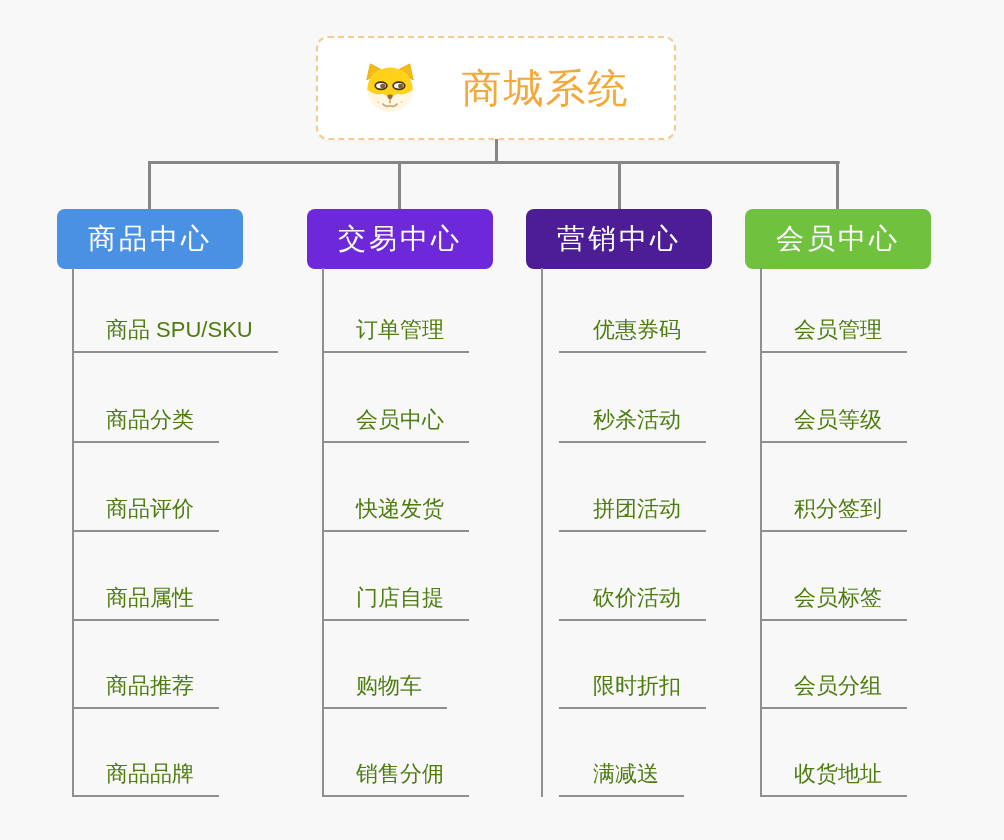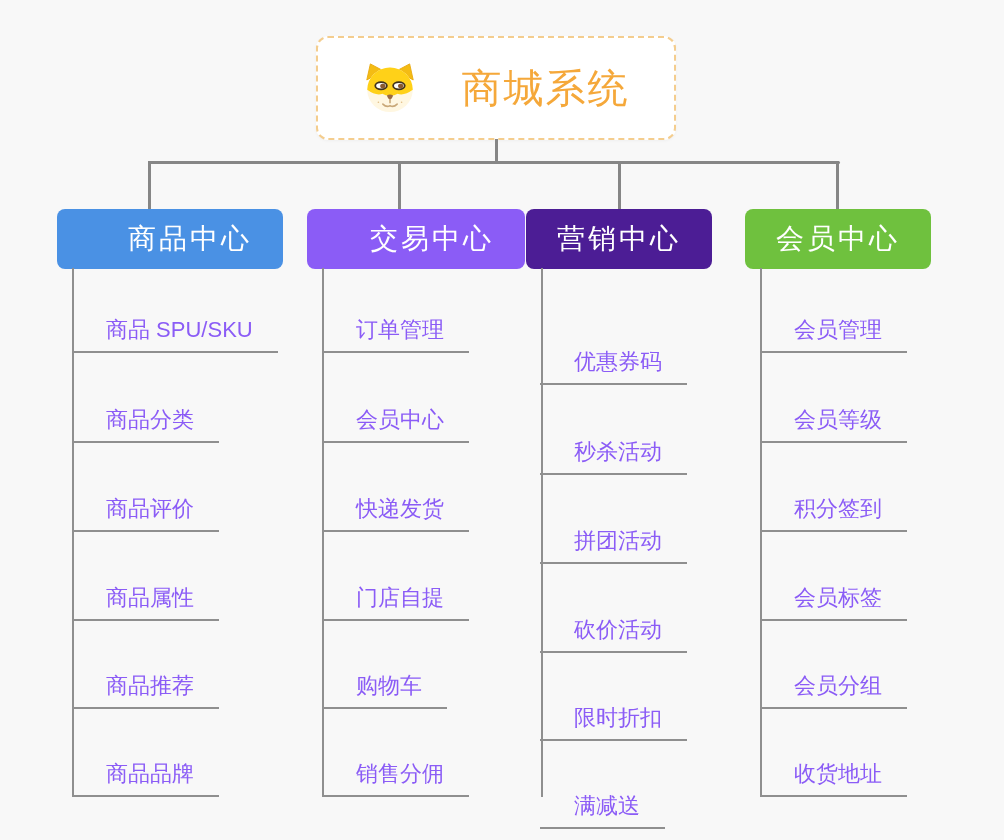--- a/index.html
+++ b/index.html
@@ -38,39 +38,39 @@
   .stub{top:161px;width:3px;height:49px;}
   .stub0{left:148px;} .stub1{left:398px;} .stub2{left:618px;} .stub3{left:836px;}
   
   .hdr{
     position:absolute;top:209px;width:186px;height:60px;
     border-radius:8px;
     display:flex;align-items:center;justify-content:center;
     color:#ffffff;font-size:28px;letter-spacing:3px;
     cursor:pointer;
   }
-  .h0{left:57px;padding-left:40px;} .h1{left:307px;} .h2{left:526px;} .h3{left:745px;}
+  .h0{left:57px;} .h1{left:307px;} .h2{left:526px;} .h3{left:745px;}
   
   .spine{
     position:absolute;top:268px;width:2px;height:529px;background:#8f8f8f;
   }
   .s0{left:72px;} .s1{left:322px;} .s2{left:541px;} .s3{left:760px;}
   
   .leaf{
     position:absolute;
     height:42px;box-sizing:border-box;
     border-bottom:2px solid #8f8f8f;
     display:flex;align-items:flex-end;
     padding:0 25px 6px 34px;
-    font-size:22px;color:#8b5cf6;
+    font-size:22px;color:#4d7c0f;
     white-space:nowrap;
     width:max-content;
     cursor:pointer;
   }
-  .c0{left:72px;} .c1{left:322px;} .c2{left:540px;margin-top:32px;} .c3{left:760px;}
+  .c0{left:72px;} .c1{left:322px;} .c2{left:559px;} .c3{left:760px;}
   .r0{top:311px;} .r1{top:401px;} .r2{top:490px;}
   .r3{top:579px;} .r4{top:667px;} .r5{top:755px;}
 </style>
 </head>
 <body>
 
 <div class="canvas">
 
   <div class="root" style="border-color: rgb(244, 205, 142); gap: 45px;">
     <svg class="dog" viewBox="0 0 60 56" xmlns="http://www.w3.org/2000/svg">
@@ -93,21 +93,21 @@
   </div>
 
   <div class="line root-stub"></div>
   <div class="line hline"></div>
   <div class="line stub stub0"></div>
   <div class="line stub stub1"></div>
   <div class="line stub stub2"></div>
   <div class="line stub stub3"></div>
 
   <div class="hdr h0" style="background-color: rgb(74, 145, 228);">商品中心</div>
-  <div class="hdr h1" style="background-color: #8b5cf6; padding-left: 32px;">交易中心</div>
+  <div class="hdr h1" style="background-color: #6d28d9;">交易中心</div>
   <div class="hdr h2" style="background-color: #4c1d95;">营销中心</div>
   <div class="hdr h3" style="background-color: rgb(111, 193, 62);">会员中心</div>
 
   <div class="spine s0"></div>
   <div class="spine s1"></div>
   <div class="spine s2"></div>
   <div class="spine s3"></div>
 
   <div class="leaf c0 r0">商品 SPU/SKU</div>
   <div class="leaf c0 r1">商品分类</div>

